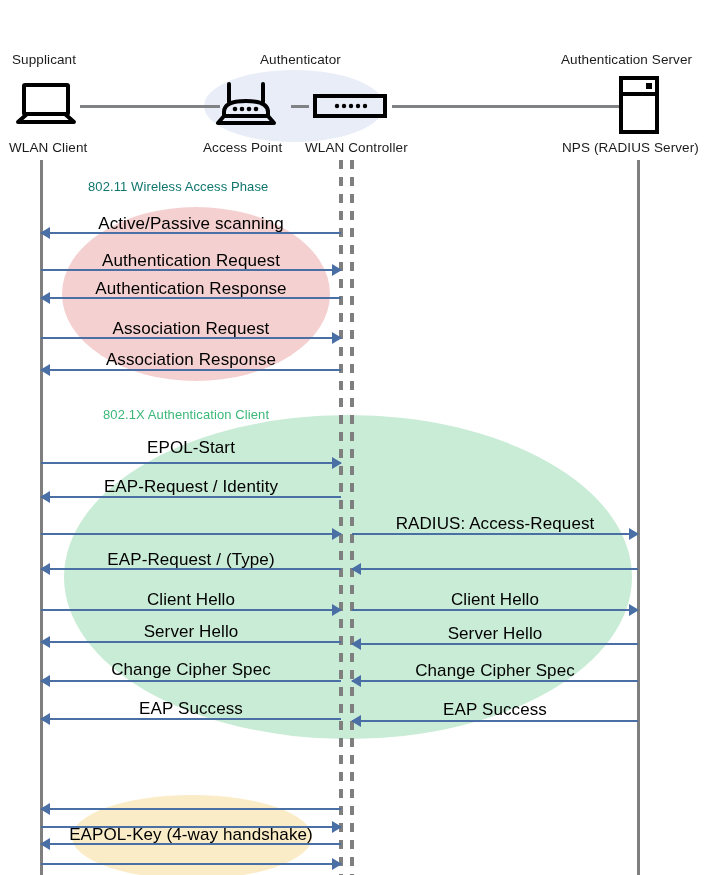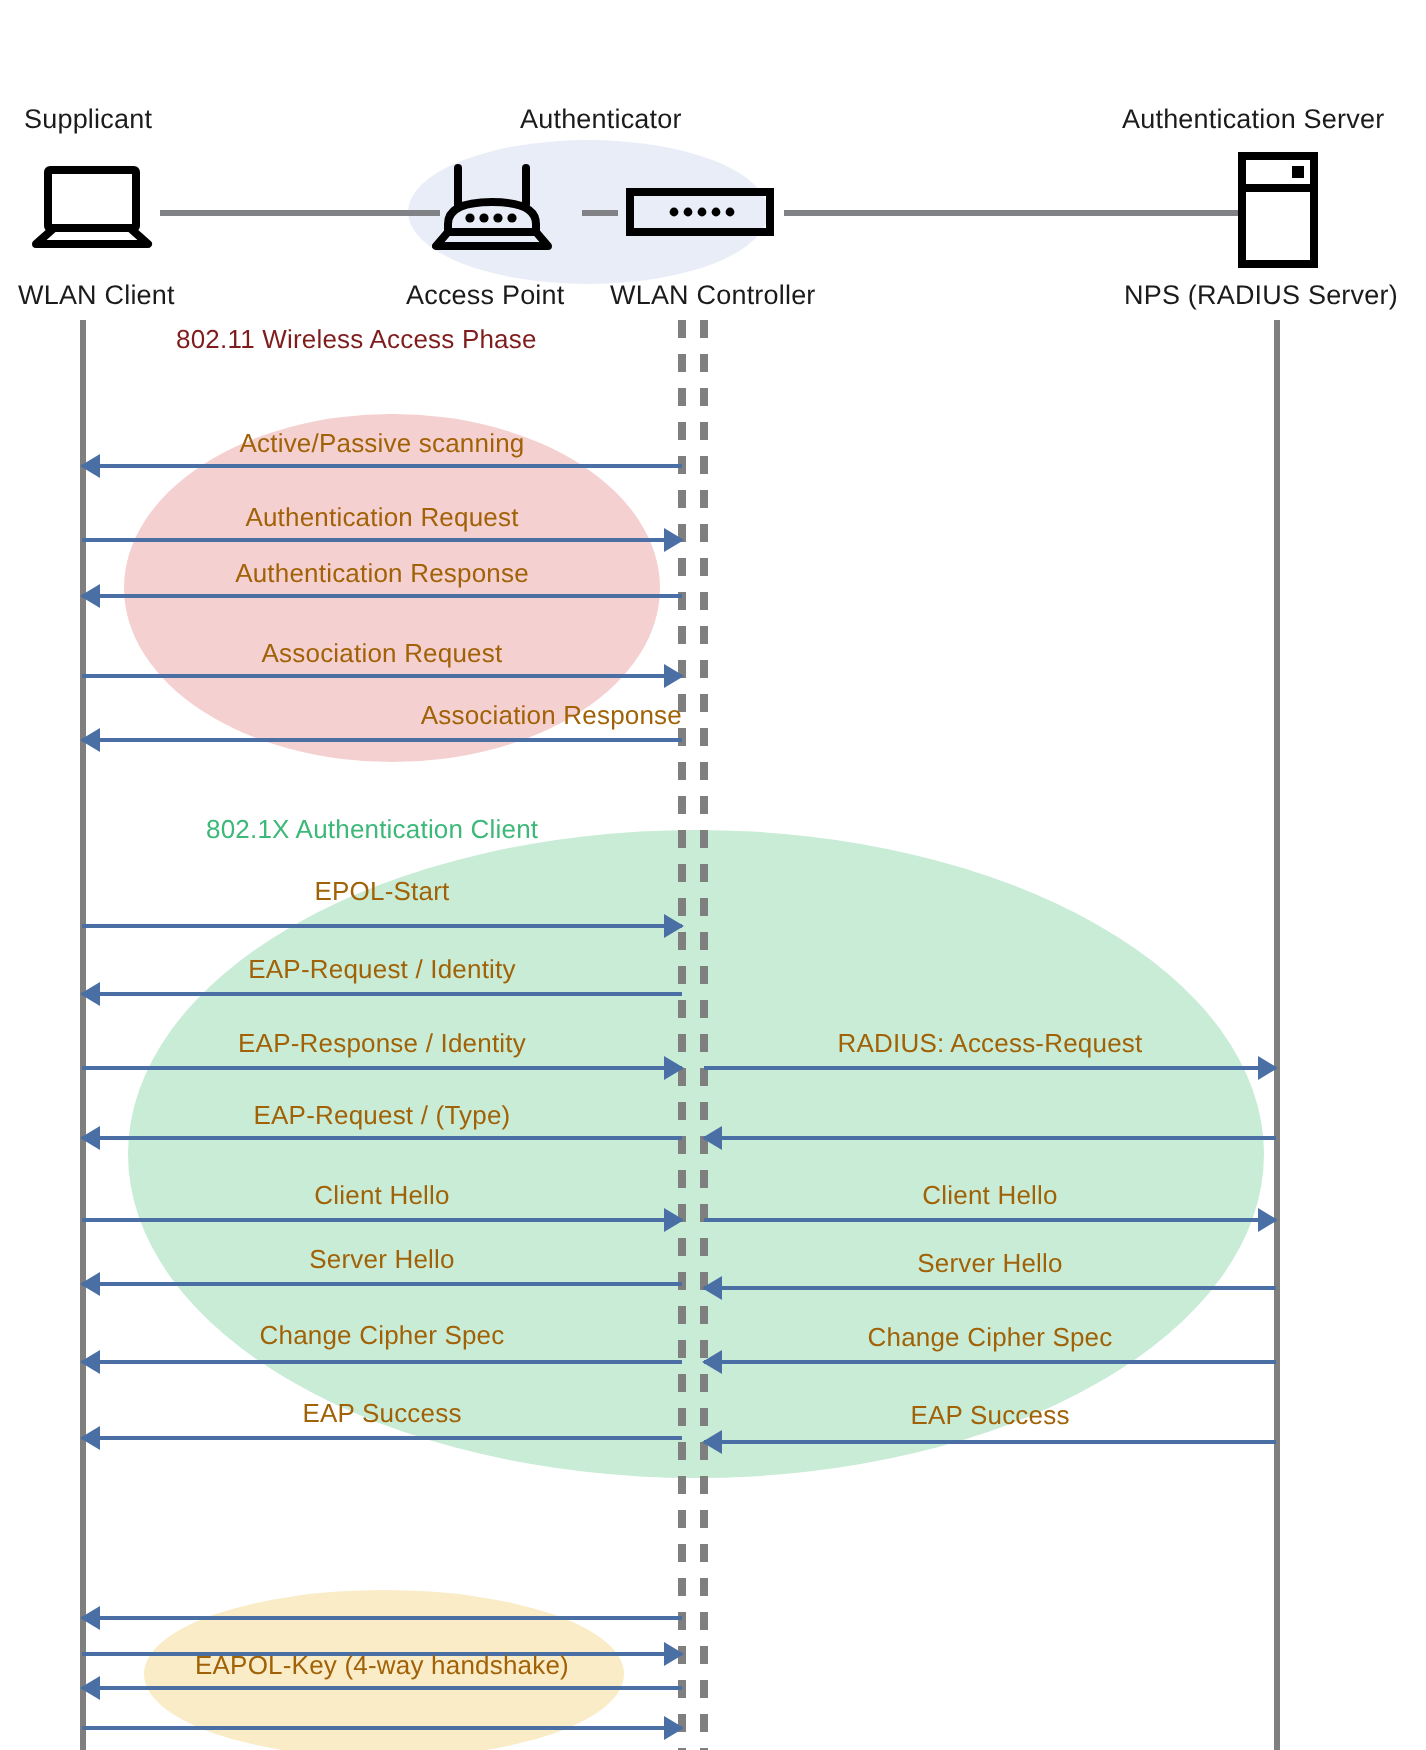--- a/index.html
+++ b/index.html
@@ -62,21 +62,21 @@
     right:-1px;
     border-top:6px solid transparent;border-bottom:6px solid transparent;
     border-left:10px solid #4a6fa5;
   }
   .msg.to-left .head{
     left:-1px;
     border-top:6px solid transparent;border-bottom:6px solid transparent;
     border-right:10px solid #4a6fa5;
   }
   .msg-label{
-    position:absolute;font-size:13px;color:#a16207;white-space:nowrap;
+    position:absolute;font-size:17px;color:#000000;white-space:nowrap;
     text-align:center;letter-spacing:.1px;
   }
 </style>
 </head>
 <body>
 
 <div id="stage">
 
   <div class="actor-title" style="left:12px;top:20px;">Supplicant</div>
   <div class="actor-title" style="left:260px;top:20px;">Authenticator</div>
@@ -134,21 +134,21 @@
 
   <div class="phase-ellipse" style="left:62px;top:175px;width:268px;height:174px;background:#f5d0d0;"></div>
   <div class="phase-ellipse" style="left:64px;top:383px;width:568px;height:324px;background:#c9ecd6;"></div>
   <div class="phase-ellipse" style="left:72px;top:763px;width:240px;height:84px;background:#fbecc8;"></div>
 
   <div class="lifeline-solid" style="left:40px;top:128px;height:728px;"></div>
   <div class="lifeline-dash" style="left:339px;top:128px;height:728px;"></div>
   <div class="lifeline-dash" style="left:350px;top:128px;height:728px;"></div>
   <div class="lifeline-solid" style="left:637px;top:128px;height:728px;"></div>
 
-  <div class="phase-label" style="left:88px;top:130px;color:#7f1d1d;">802.11 Wireless Access Phase</div>
+  <div class="phase-label" style="left:88px;top:147px;color:#0f766e;">802.11 Wireless Access Phase</div>
   <div class="phase-label" style="left:103px;top:375px;color:#3cb878;">802.1X Authentication Client</div>
 
   <div class="msg-label" style="left:41px;top:182px;width:300px;">Active/Passive scanning</div>
   <div class="msg to-left" style="left:41px;top:200px;width:300px;">
     <div class="shaft"></div>
       <div class="head"></div>
   </div>
 
   <div class="msg-label" style="left:41px;top:219px;width:300px;">Authentication Request</div>
   <div class="msg to-right" style="left:41px;top:237px;width:300px;">
@@ -161,39 +161,38 @@
     <div class="shaft"></div>
       <div class="head"></div>
   </div>
 
   <div class="msg-label" style="left:41px;top:287px;width:300px;">Association Request</div>
   <div class="msg to-right" style="left:41px;top:305px;width:300px;">
     <div class="shaft"></div>
       <div class="head"></div>
   </div>
 
-  <div class="msg-label" style="left:41px;top:318px;width:300px;text-align:right;">Association Response</div>
+  <div class="msg-label" style="left:41px;top:318px;width:300px;">Association Response</div>
   <div class="msg to-left" style="left:41px;top:337px;width:300px;">
     <div class="shaft"></div>
       <div class="head"></div>
   </div>
 
   <div class="msg-label" style="left:41px;top:406px;width:300px;">EPOL-Start</div>
   <div class="msg to-right" style="left:41px;top:430px;width:300px;">
     <div class="shaft"></div>
       <div class="head"></div>
   </div>
 
   <div class="msg-label" style="left:41px;top:445px;width:300px;">EAP-Request / Identity</div>
   <div class="msg to-left" style="left:41px;top:464px;width:300px;">
     <div class="shaft"></div>
       <div class="head"></div>
   </div>
 
-  <div class="msg-label" style="left:41px;top:482px;width:300px;">EAP-Response / Identity</div>
   <div class="msg to-right" style="left:41px;top:501px;width:300px;">
     <div class="shaft"></div>
       <div class="head"></div>
   </div>
 
   <div class="msg-label" style="left:352px;top:482px;width:286px;">RADIUS: Access-Request</div>
   <div class="msg to-right" style="left:352px;top:501px;width:286px;">
     <div class="shaft"></div>
       <div class="head"></div>
   </div>

